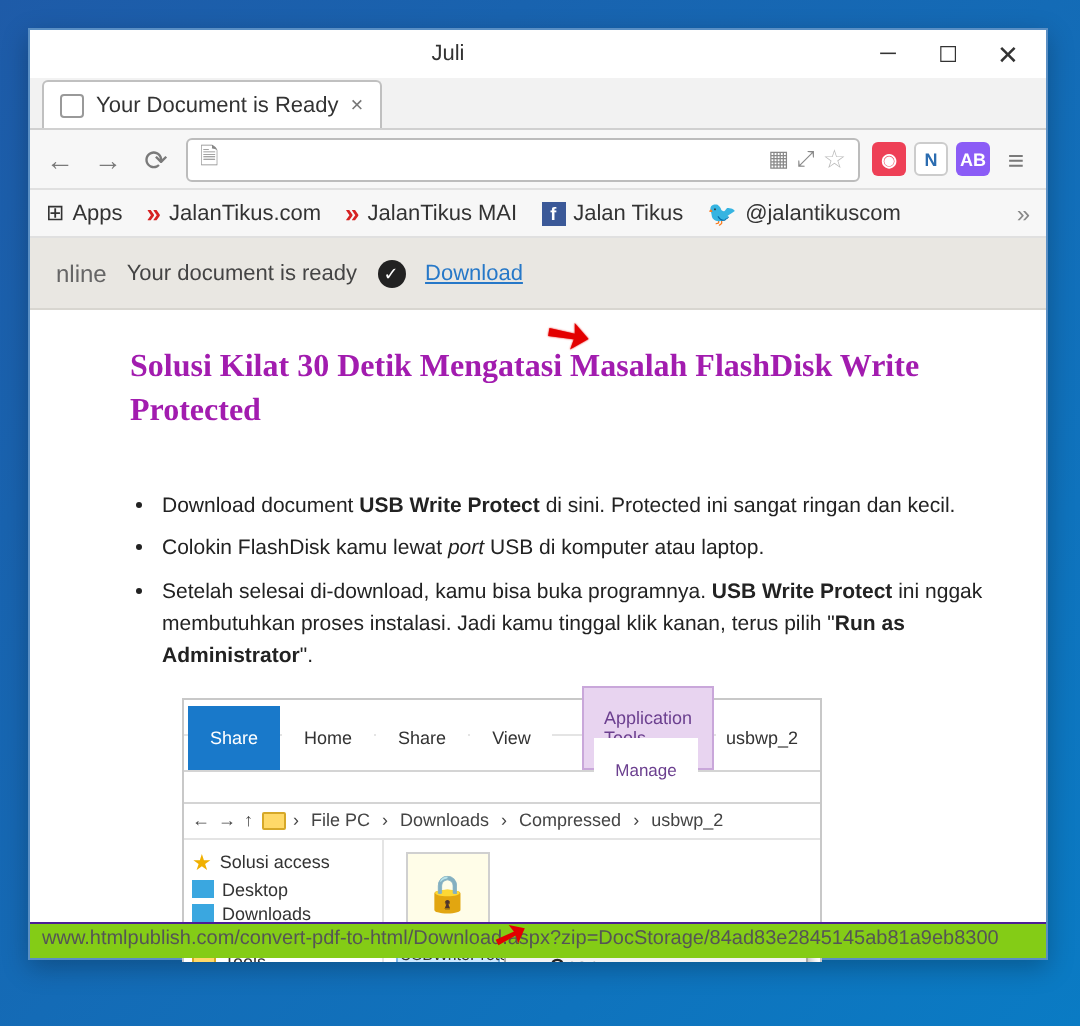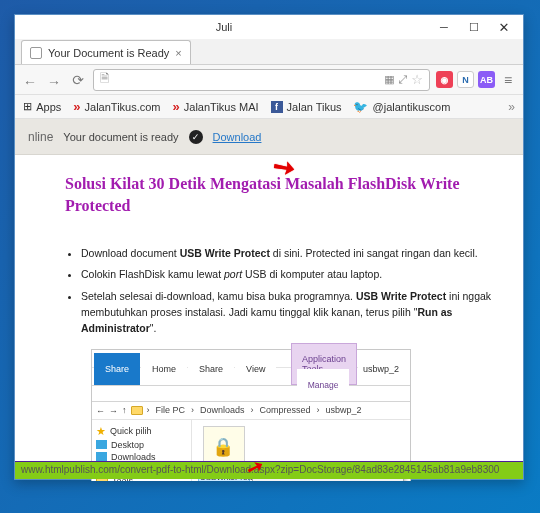--- a/index.html
+++ b/index.html
@@ -168,21 +168,21 @@
         <span class="pathseg">Downloads</span>
           <span>›</span>
         <span class="pathseg">Compressed</span>
           <span>›</span>
         <span class="pathseg">usbwp_2</span>
       </div>
       <div class="embody">
         <div class="tree">
           <div class="treeitem">
               <span class="tstar">★</span>
-              <span>Quick pilih</span>
+              <span>Solusi access</span>
             </div>
           <div class="treeitem">
               <span class="tico" style="background:#3aa7e0"></span>
               <span>Desktop</span>
             </div>
           <div class="treeitem">
               <span class="tico" style="background:#3aa7e0"></span>
               <span>Downloads</span>
             </div>
           <div class="treeitem">

